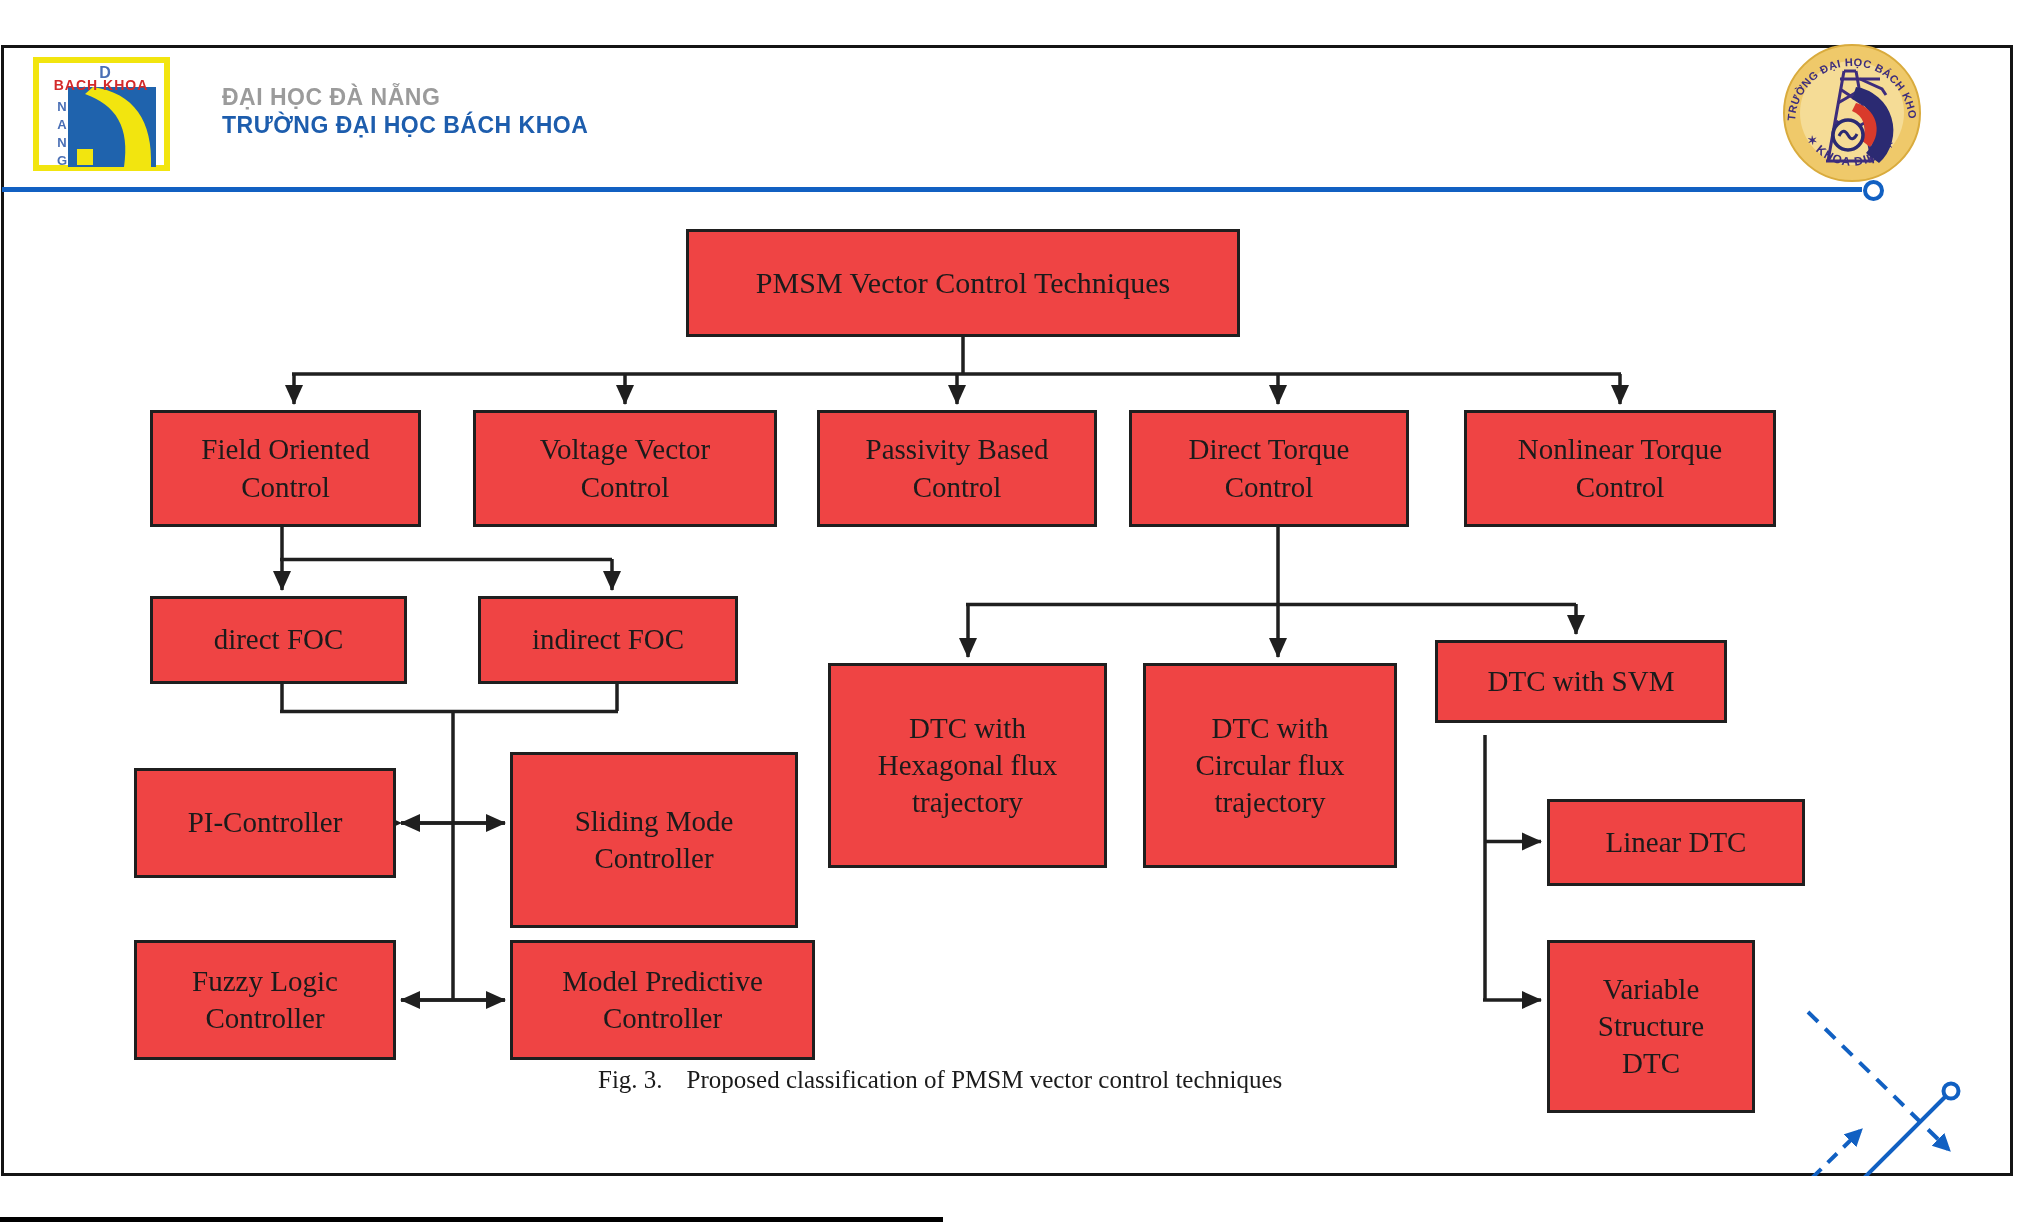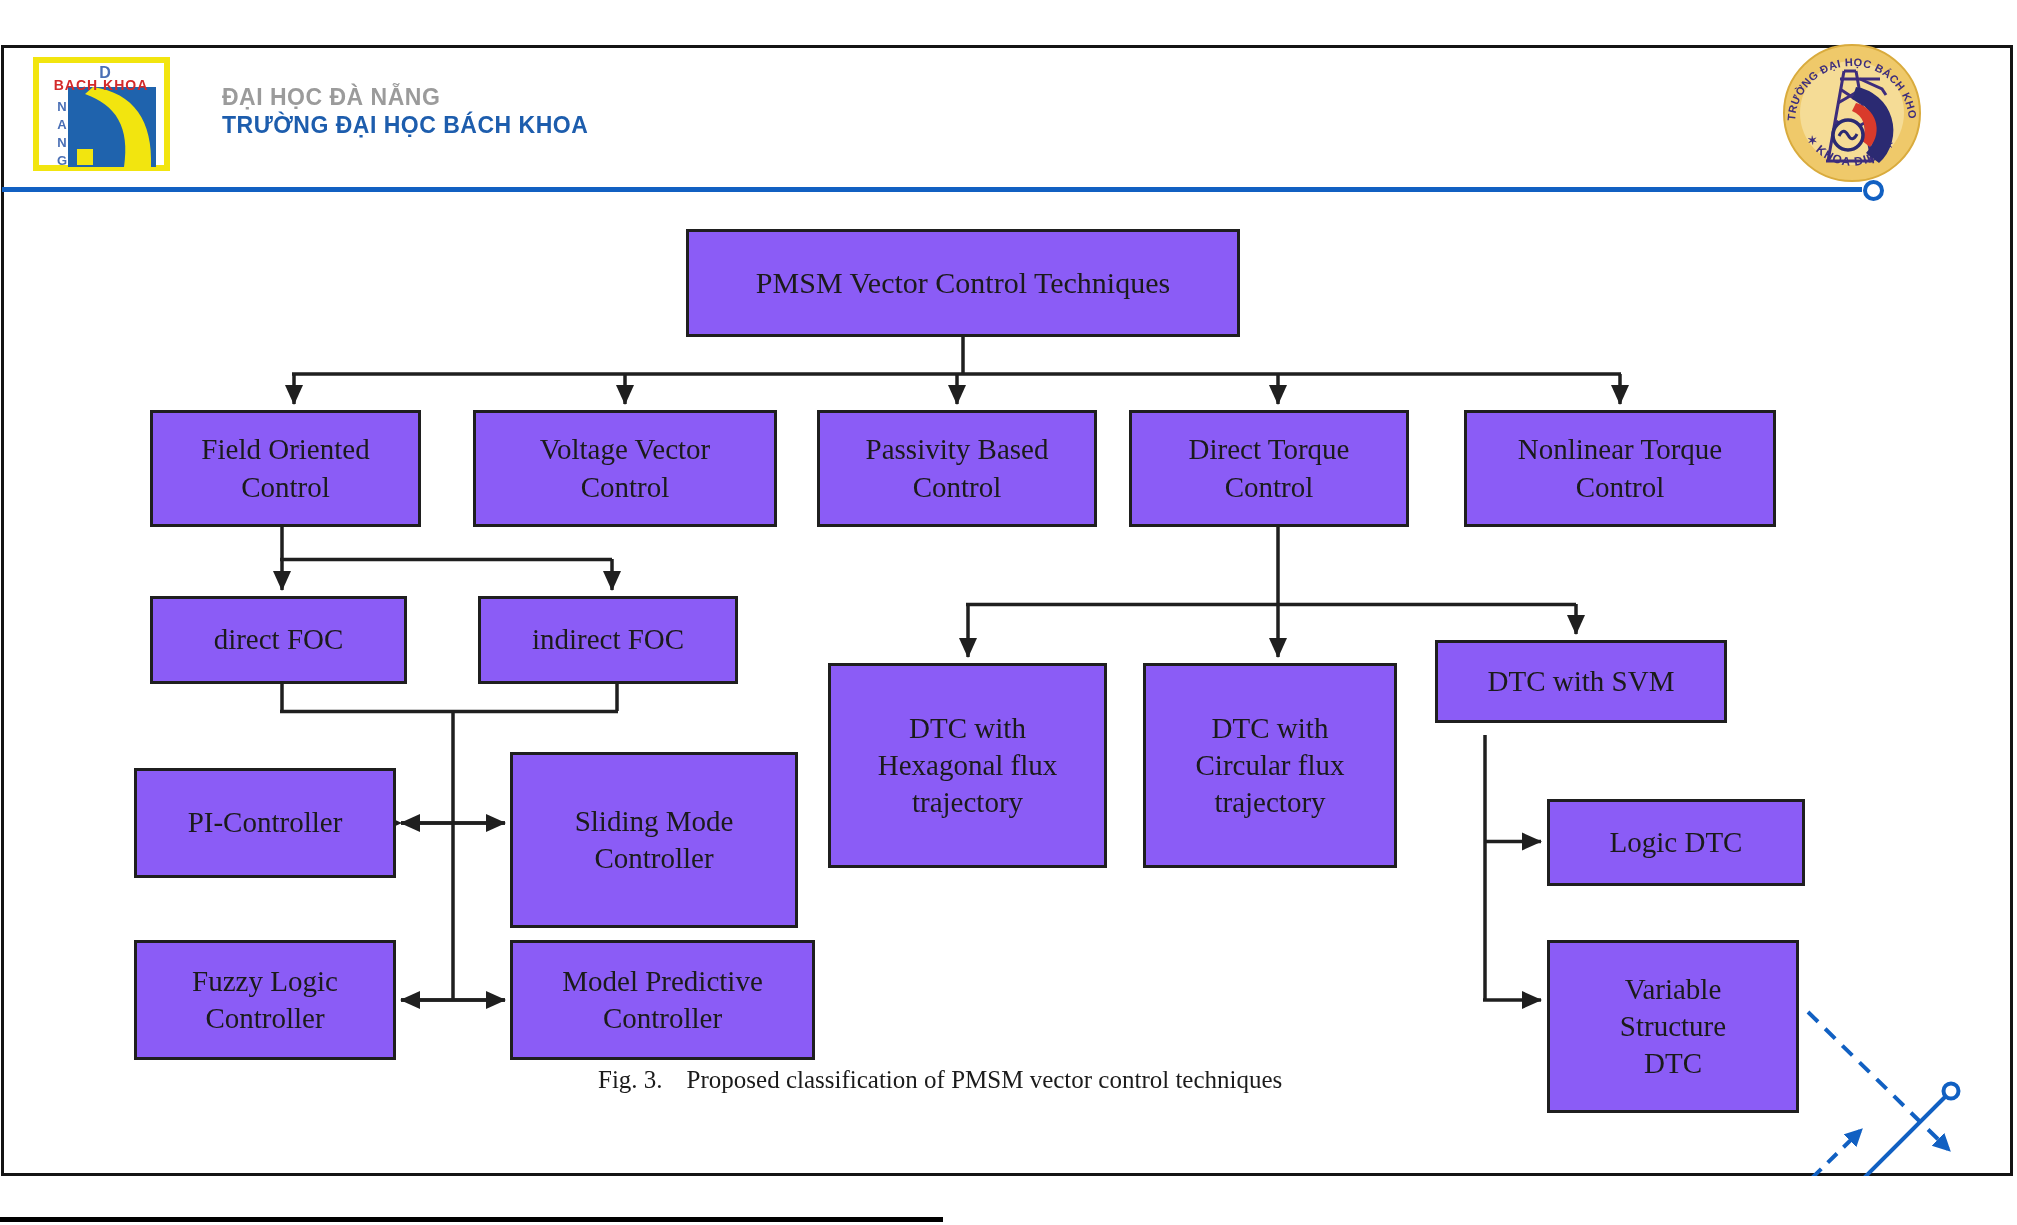--- a/index.html
+++ b/index.html
@@ -15,21 +15,21 @@
   .uni-name{left:222px;top:84px;font-size:23px;font-weight:bold;color:#9b9b9b;
     letter-spacing:.5px;}
   .school-name{left:222px;top:112px;font-size:23px;font-weight:bold;color:#1d5dad;
     letter-spacing:.5px;}
   .divider{left:2px;top:187px;width:1860px;height:5px;background:#1160c2;}
   .divider-ring{left:1863px;top:180px;width:13px;height:13px;border:4px solid #1160c2;
     border-radius:50%;background:#fff;}
 
   
   .node{position:absolute;display:flex;align-items:center;justify-content:center;
-    text-align:center;background:#8b5cf6;border:3px solid #1f1f1f;box-sizing:border-box;
+    text-align:center;background:#ef4444;border:3px solid #1f1f1f;box-sizing:border-box;
     font-family:"Liberation Serif",serif;font-size:29px;line-height:1.28;color:#1b1b1b;
     white-space:pre-line;padding:0 10px;}
   .node.root{font-size:30px;}
 
   .caption{left:598px;top:1066px;font-family:"Liberation Serif",serif;font-size:25px;
     color:#1b1b1b;}
   .caption .fig{margin-right:24px;}
 
   .bottom-line{left:0;top:1217px;width:943px;height:5px;background:#000;}
 
@@ -152,22 +152,22 @@
 <div class="node" style="left:510px;top:940px;width:305px;height:120px">Model Predictive
 Controller</div>
 
 <div class="node" style="left:828px;top:663px;width:279px;height:205px">DTC with
 Hexagonal flux
 trajectory</div>
 <div class="node" style="left:1143px;top:663px;width:254px;height:205px">DTC with
 Circular flux
 trajectory</div>
 <div class="node" style="left:1435px;top:640px;width:292px;height:83px">DTC with SVM</div>
-<div class="node" style="left:1547px;top:799px;width:258px;height:87px">Logic DTC</div>
-<div class="node" style="left:1547px;top:940px;width:252px;height:173px">Variable
+<div class="node" style="left:1547px;top:799px;width:258px;height:87px">Linear DTC</div>
+<div class="node" style="left:1547px;top:940px;width:208px;height:173px">Variable
 Structure
 DTC</div>
 
 <div class="abs caption">
   <span class="fig">Fig. 3.</span><span>Proposed classification of PMSM vector control techniques</span>
 </div>
 
 <svg style="left:1790px;top:1000px" width="185" height="176" viewBox="1790 1000 185 176">
   <g stroke="#1160c2" stroke-width="4" fill="none">
     <line x1="1808" y1="1012" x2="1948" y2="1149" stroke-dasharray="14 10" marker-end="url(#arrowBlue)"></line>

